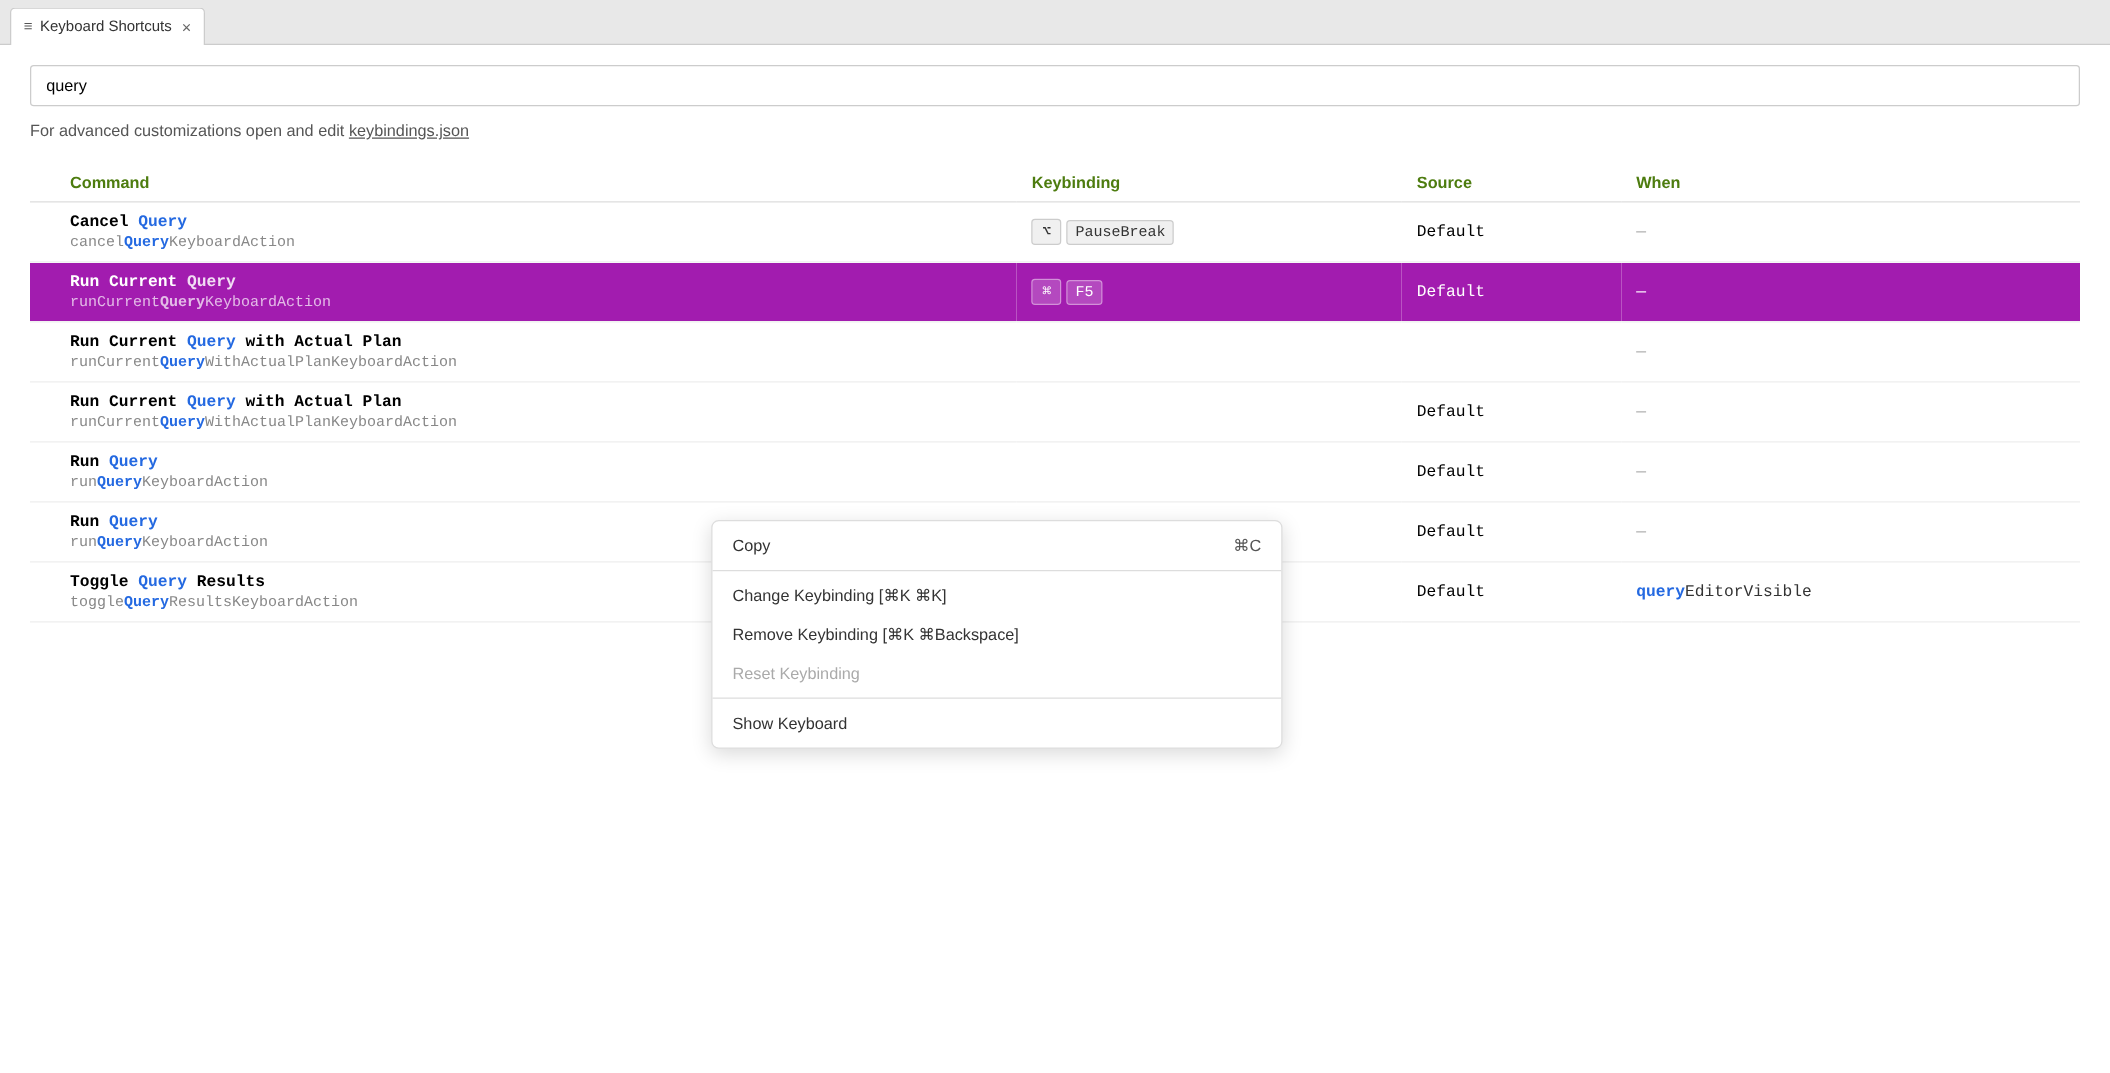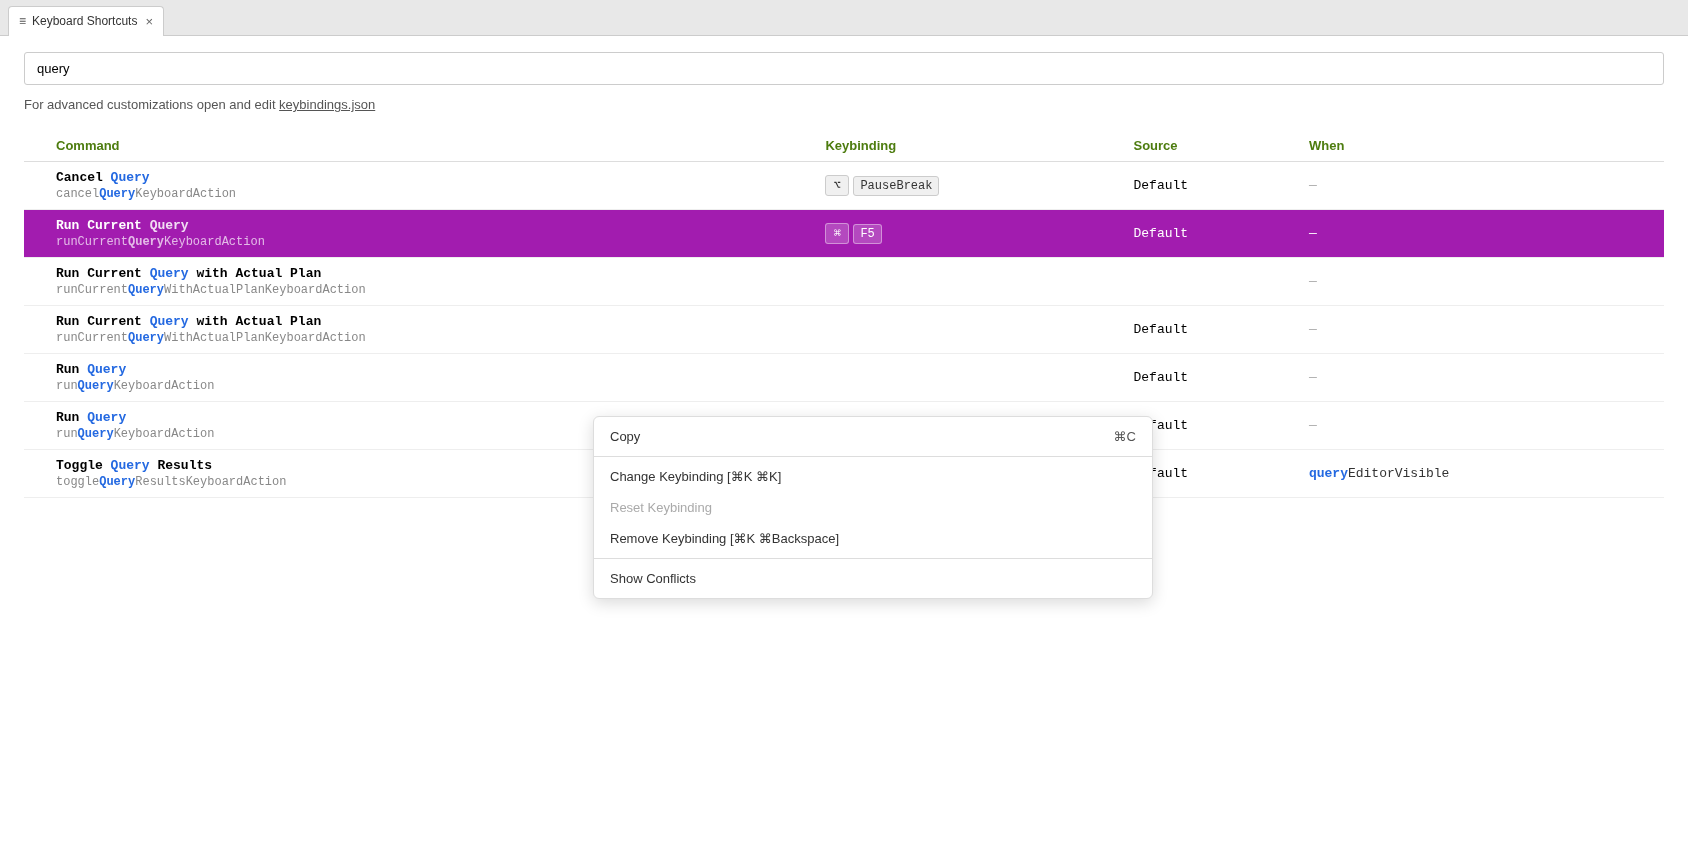--- a/index.html
+++ b/index.html
@@ -165,26 +165,26 @@
       color: white;
     }
     .when-text-normal {
       color: #333;
     }
 
     
     .context-menu {
       position: absolute;
       top: 380px;
-      left: 593px;
+      left: 569px;
       background: white;
       border: 1px solid #ddd;
       border-radius: 6px;
       box-shadow: 0 4px 16px rgba(0,0,0,0.15);
-      width: 560px;
+      width: 457px;
       z-index: 100;
       padding: 4px 0;
     }
 
     .context-menu-item {
       display: flex;
       align-items: center;
       justify-content: space-between;
       padding: 8px 16px;
       font-size: 13px;
@@ -333,25 +333,25 @@
   
   <div class="context-menu" id="context-menu">
   <div class="context-menu-item">
         <span>Copy</span>
         <span class="context-menu-shortcut">⌘C</span>
       </div>
       <hr class="context-menu-divider">
       <div class="context-menu-item">
         <span>Change Keybinding [⌘K ⌘K]</span>
       </div>
+      <div class="context-menu-item">
+        <span>Remove Keybinding [⌘K ⌘Backspace]</span>
+      </div>
       <div class="context-menu-item disabled">
         <span>Reset Keybinding</span>
       </div>
-      <div class="context-menu-item">
-        <span>Remove Keybinding [⌘K ⌘Backspace]</span>
-      </div>
       <hr class="context-menu-divider">
       <div class="context-menu-item">
-        <span>Show Conflicts</span>
+        <span>Show Keyboard</span>
       </div>
     </div>
 
 </div>
 
 </body></html>

